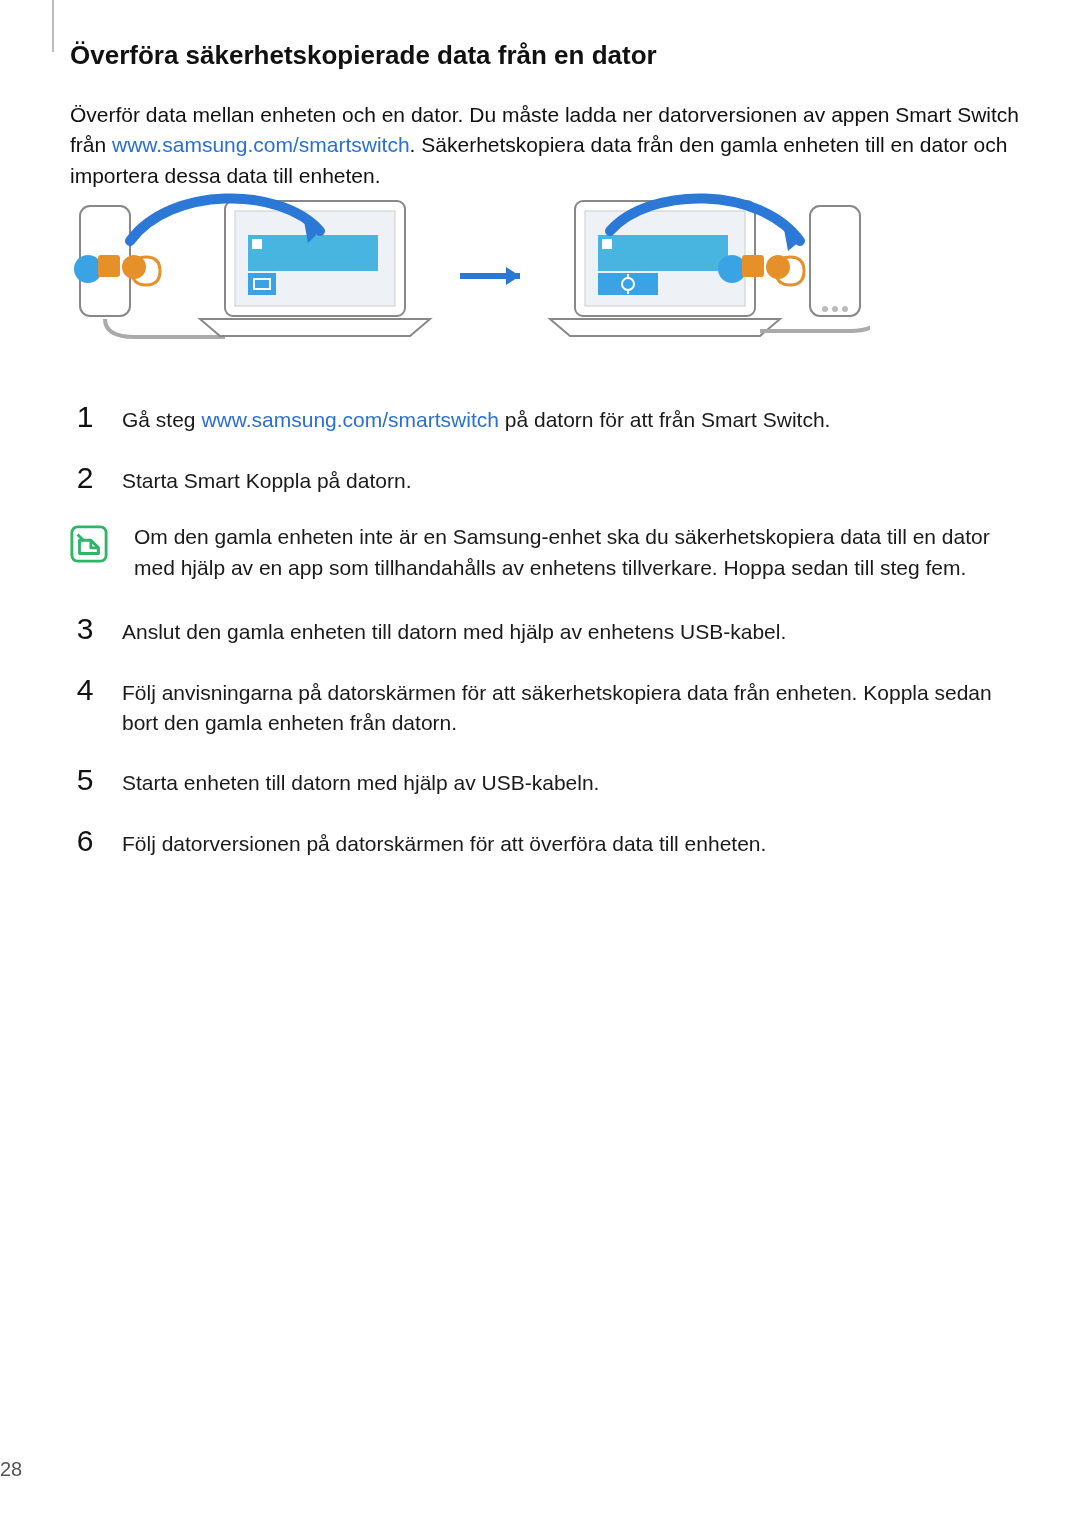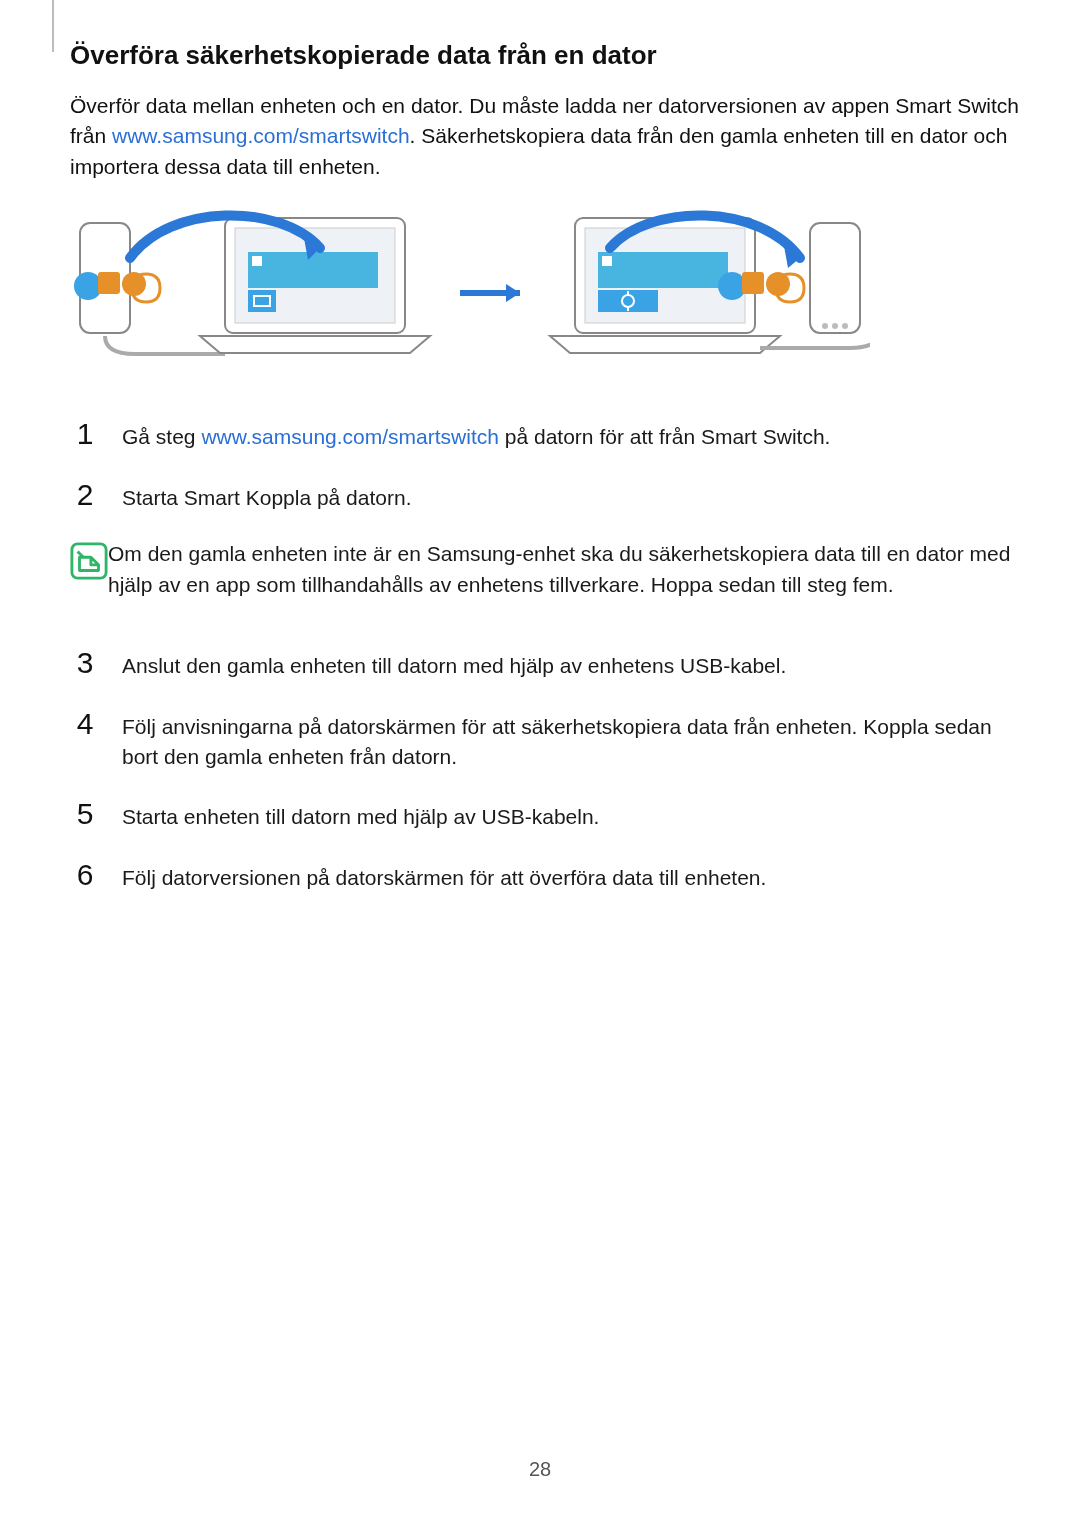--- a/index.html
+++ b/index.html
@@ -21,27 +21,26 @@
   .header-label {
     color: #808080;
     font-size: 21px;
     margin-bottom: 48px;
     margin-left: 28px;
   }
   .section-title {
     font-size: 26px;
     font-weight: bold;
     color: #111;
-    margin-bottom: 20px;
+    margin-bottom: 29px;
   }
   .intro {
     font-size: 21px;
     line-height: 1.45;
     color: #111;
-    margin-bottom: 26px;
   }
   .intro a { color: #2a6fd6; text-decoration: none; }
   .illustration {
     width: 800px;
     height: 170px;
     margin: 0 0 36px 0;
   }
   .steps { margin-left: 0; }
   .step {
     display: flex;
@@ -59,36 +58,36 @@
     color: #111;
     flex-shrink: 0;
     line-height: 1.05;
     padding-top: 0;
   }
   .step-body { flex: 1; padding-top: 4px; }
   .step-body a { color: #2a6fd6; text-decoration: none; }
   .note {
     display: flex;
     align-items: flex-start;
-    margin: 0 0 47px 0;
+    gap: 26px;
+    margin: 0 0 30px 0;
     font-size: 21px;
     line-height: 1.45;
   }
   .note-icon {
     width: 38px;
     height: 38px;
     flex-shrink: 0;
     margin-top: 3px;
   }
   .note-body { flex: 1; }
   .page-number {
     position: absolute;
     left: 0;
     width: 1080px;
-    text-align: center;
     bottom: 46px;
     font-size: 20px;
     color: #555;
   }
   .side-indent-bar {
     position: absolute;
     left: 52px;
     top: 0;
     width: 2px;
     height: 52px;

